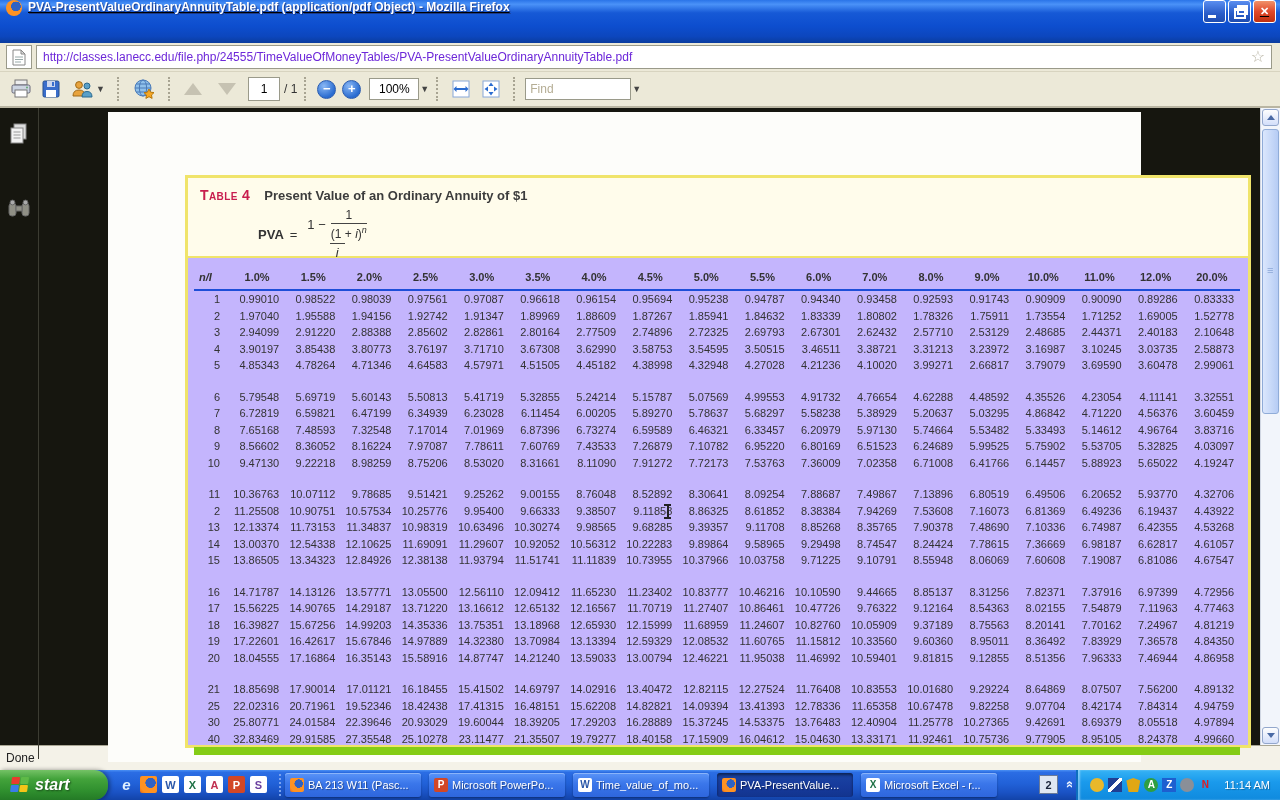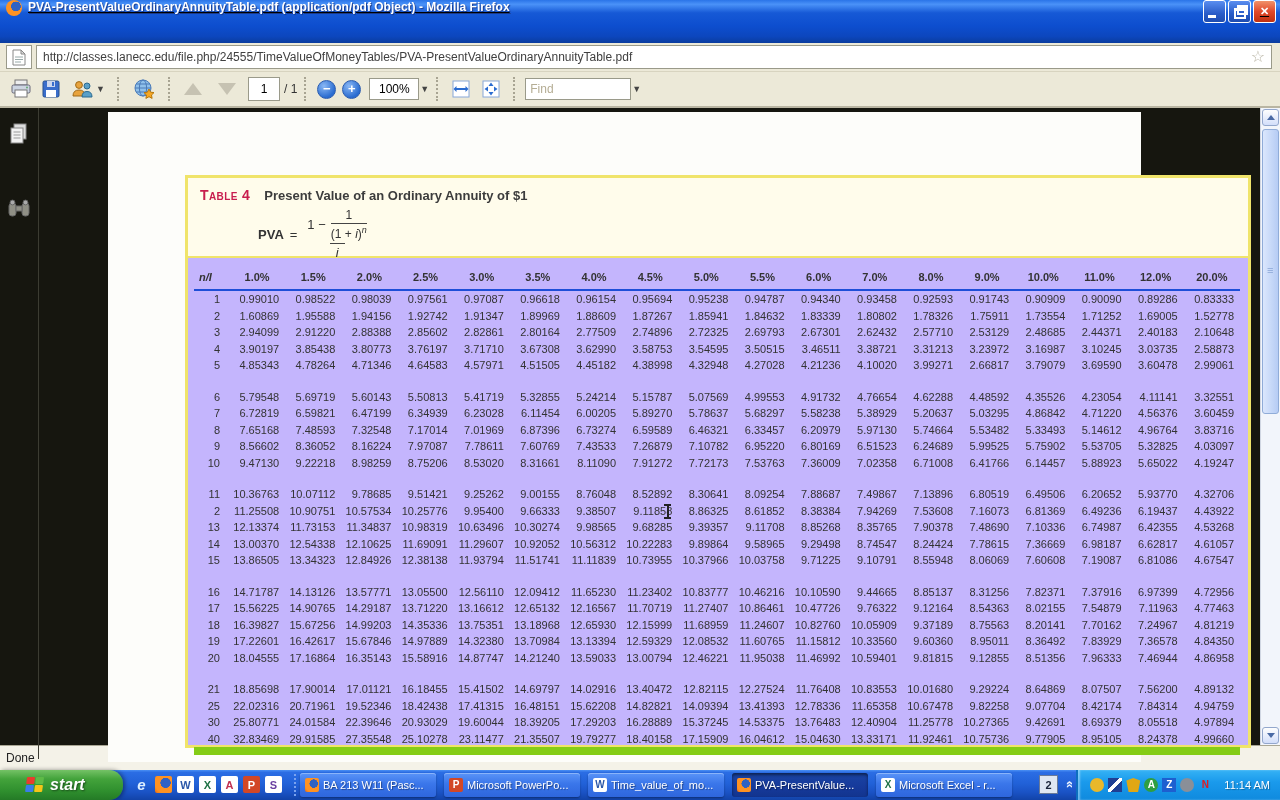--- a/index.html
+++ b/index.html
@@ -14,21 +14,21 @@
 .wbtn{width:21px;height:21px;border-radius:3px;border:1px solid #fff;display:flex;align-items:center;justify-content:center;
  color:#fff;font-size:11px;font-weight:bold;background:linear-gradient(180deg,#5a8ef0,#2a5cc8 60%,#1e4cb0);position:relative;}
 .wbtn.close{background:linear-gradient(180deg,#f0926a,#e1492a 50%,#c03010);}
 .wbtn.min::after{content:"";position:absolute;left:4px;bottom:4px;width:8px;height:3px;background:#fff;}
 .wbtn.rest::after{content:"";position:absolute;left:5px;top:7px;width:8px;height:6px;border:2px solid #fff;border-top-width:3px;}
 .wbtn.rest::before{content:"";position:absolute;left:8px;top:4px;width:7px;height:5px;border:2px solid #fff;border-top-width:3px;}
 
 .addressbar{height:29px;display:flex;align-items:center;gap:4px;padding:0 8px 0 6px;background:#ece9d8;border-bottom:1px solid #d8d4c0;}
 .favbox{width:24px;height:22px;background:#fff;border:1px solid #9a9a8a;display:flex;align-items:center;justify-content:center;flex:none;}
 .urlfield{flex:1;height:22px;background:#fff;border:1px solid #9a9a8a;display:flex;align-items:center;padding:0 6px;position:relative;}
-.urltext{font-size:12px;color:#404040;white-space:nowrap;overflow:hidden;flex:1;}
+.urltext{font-size:12px;color:#6d28d9;white-space:nowrap;overflow:hidden;flex:1;}
 .bookstar{color:#b8b4a4;font-size:16px;line-height:1;margin-left:4px;}
 
 .toolbar{height:35px;display:flex;align-items:center;padding:0 6px;background:#ece9d8;border-bottom:2px solid #b9b5a2;}
 .tbtn{width:30px;height:28px;display:flex;align-items:center;justify-content:center;border-radius:3px;flex:none;}
 .sep{width:1px;height:24px;border-left:2px dotted #a8a492;margin:0 7px;flex:none;}
 .caret{font-size:9px;color:#444;margin-left:1px;}
 .navarrow{width:0;height:0;border-left:9px solid transparent;border-right:9px solid transparent;}
 .navarrow.up{border-bottom:12px solid #c6c2b2;}
 .navarrow.down{border-top:12px solid #c6c2b2;margin-left:8px;}
 .pagebox{width:26px;height:20px;background:#fff;border:1px solid #9a9a8a;font-size:12px;text-align:center;margin:0 4px 0 10px;font-family:"Liberation Sans",sans-serif;}
@@ -80,21 +80,21 @@
 .tri.u{border-bottom:5px solid #4a6aa5;}
 .tri.d{border-top:5px solid #4a6aa5;}
 .sthumb{position:absolute;left:1px;top:21px;width:17px;height:285px;border:1px solid #90acd8;border-radius:3px;
  background:linear-gradient(90deg,#dbe7fd,#b6ccf4);box-sizing:border-box;}
 .sthumb::after{content:"≡";color:#8aa6d6;font-size:11px;position:absolute;left:4px;top:50%;margin-top:-8px;}
 
 .statusbar{height:24px;background:#f4f2e8;border-top:1px solid #aaa795;display:flex;align-items:center;padding:0 6px;font-size:12px;color:#222;}
 
 .taskbar{height:31px;display:flex;align-items:stretch;
  background:linear-gradient(180deg,#4a90f4 0%,#2b6de4 8%,#2161d8 45%,#1a52c4 75%,#1243a8 100%);}
-.startbtn{width:97px;display:flex;align-items:center;gap:6px;padding-left:26px;border-radius:0 14px 14px 0;
+.startbtn{width:97px;display:flex;align-items:center;gap:6px;padding-left:11px;border-radius:0 14px 14px 0;
  background:linear-gradient(180deg,#74c266 0%,#43a33b 30%,#2f8f2e 70%,#247a26 100%);box-shadow:2px 0 4px rgba(0,0,0,.4);flex:none;}
 .startlabel{color:#fff;font-weight:bold;font-style:italic;font-size:16px;text-shadow:1px 1px 2px #1a4a1a;}
 .winflag{width:18px;height:16px;display:grid;grid-template-columns:8px 8px;grid-template-rows:7px 7px;gap:1px;transform:skewX(-8deg);}
 .winflag i{border-radius:1px;}
 .qlwrap{display:flex;align-items:center;gap:5px;padding:0 10px;flex:none;}
 .ql{width:17px;height:17px;display:flex;align-items:center;justify-content:center;font-size:11px;font-weight:bold;border-radius:2px;}
 .tgrip{width:2px;height:22px;margin:auto 2px;border-left:2px dotted #7aa2ee;flex:none;}
 .btnwrap{display:flex;align-items:center;gap:8px;flex:1;}
 .taskbtn{width:136px;height:24px;border-radius:3px;display:flex;align-items:center;gap:4px;padding:0 5px;box-sizing:border-box;
  background:linear-gradient(180deg,#5a94f8,#3a76ea 45%,#2e66dd);box-shadow:inset 0 1px 0 #8ab4fa, 0 1px 2px rgba(0,0,0,.35);}
@@ -301,21 +301,21 @@
                   <td>0.93458</td>
                   <td>0.92593</td>
                   <td>0.91743</td>
                   <td>0.90909</td>
                   <td>0.90090</td>
                   <td>0.89286</td>
                   <td>0.83333</td>
                 </tr>
                 <tr>
                   <td class="ncol">2</td>
-                  <td>1.60869</td>
+                  <td>1.97040</td>
                   <td>1.95588</td>
                   <td>1.94156</td>
                   <td>1.92742</td>
                   <td>1.91347</td>
                   <td>1.89969</td>
                   <td>1.88609</td>
                   <td>1.87267</td>
                   <td>1.85941</td>
                   <td>1.84632</td>
                   <td>1.83339</td>

